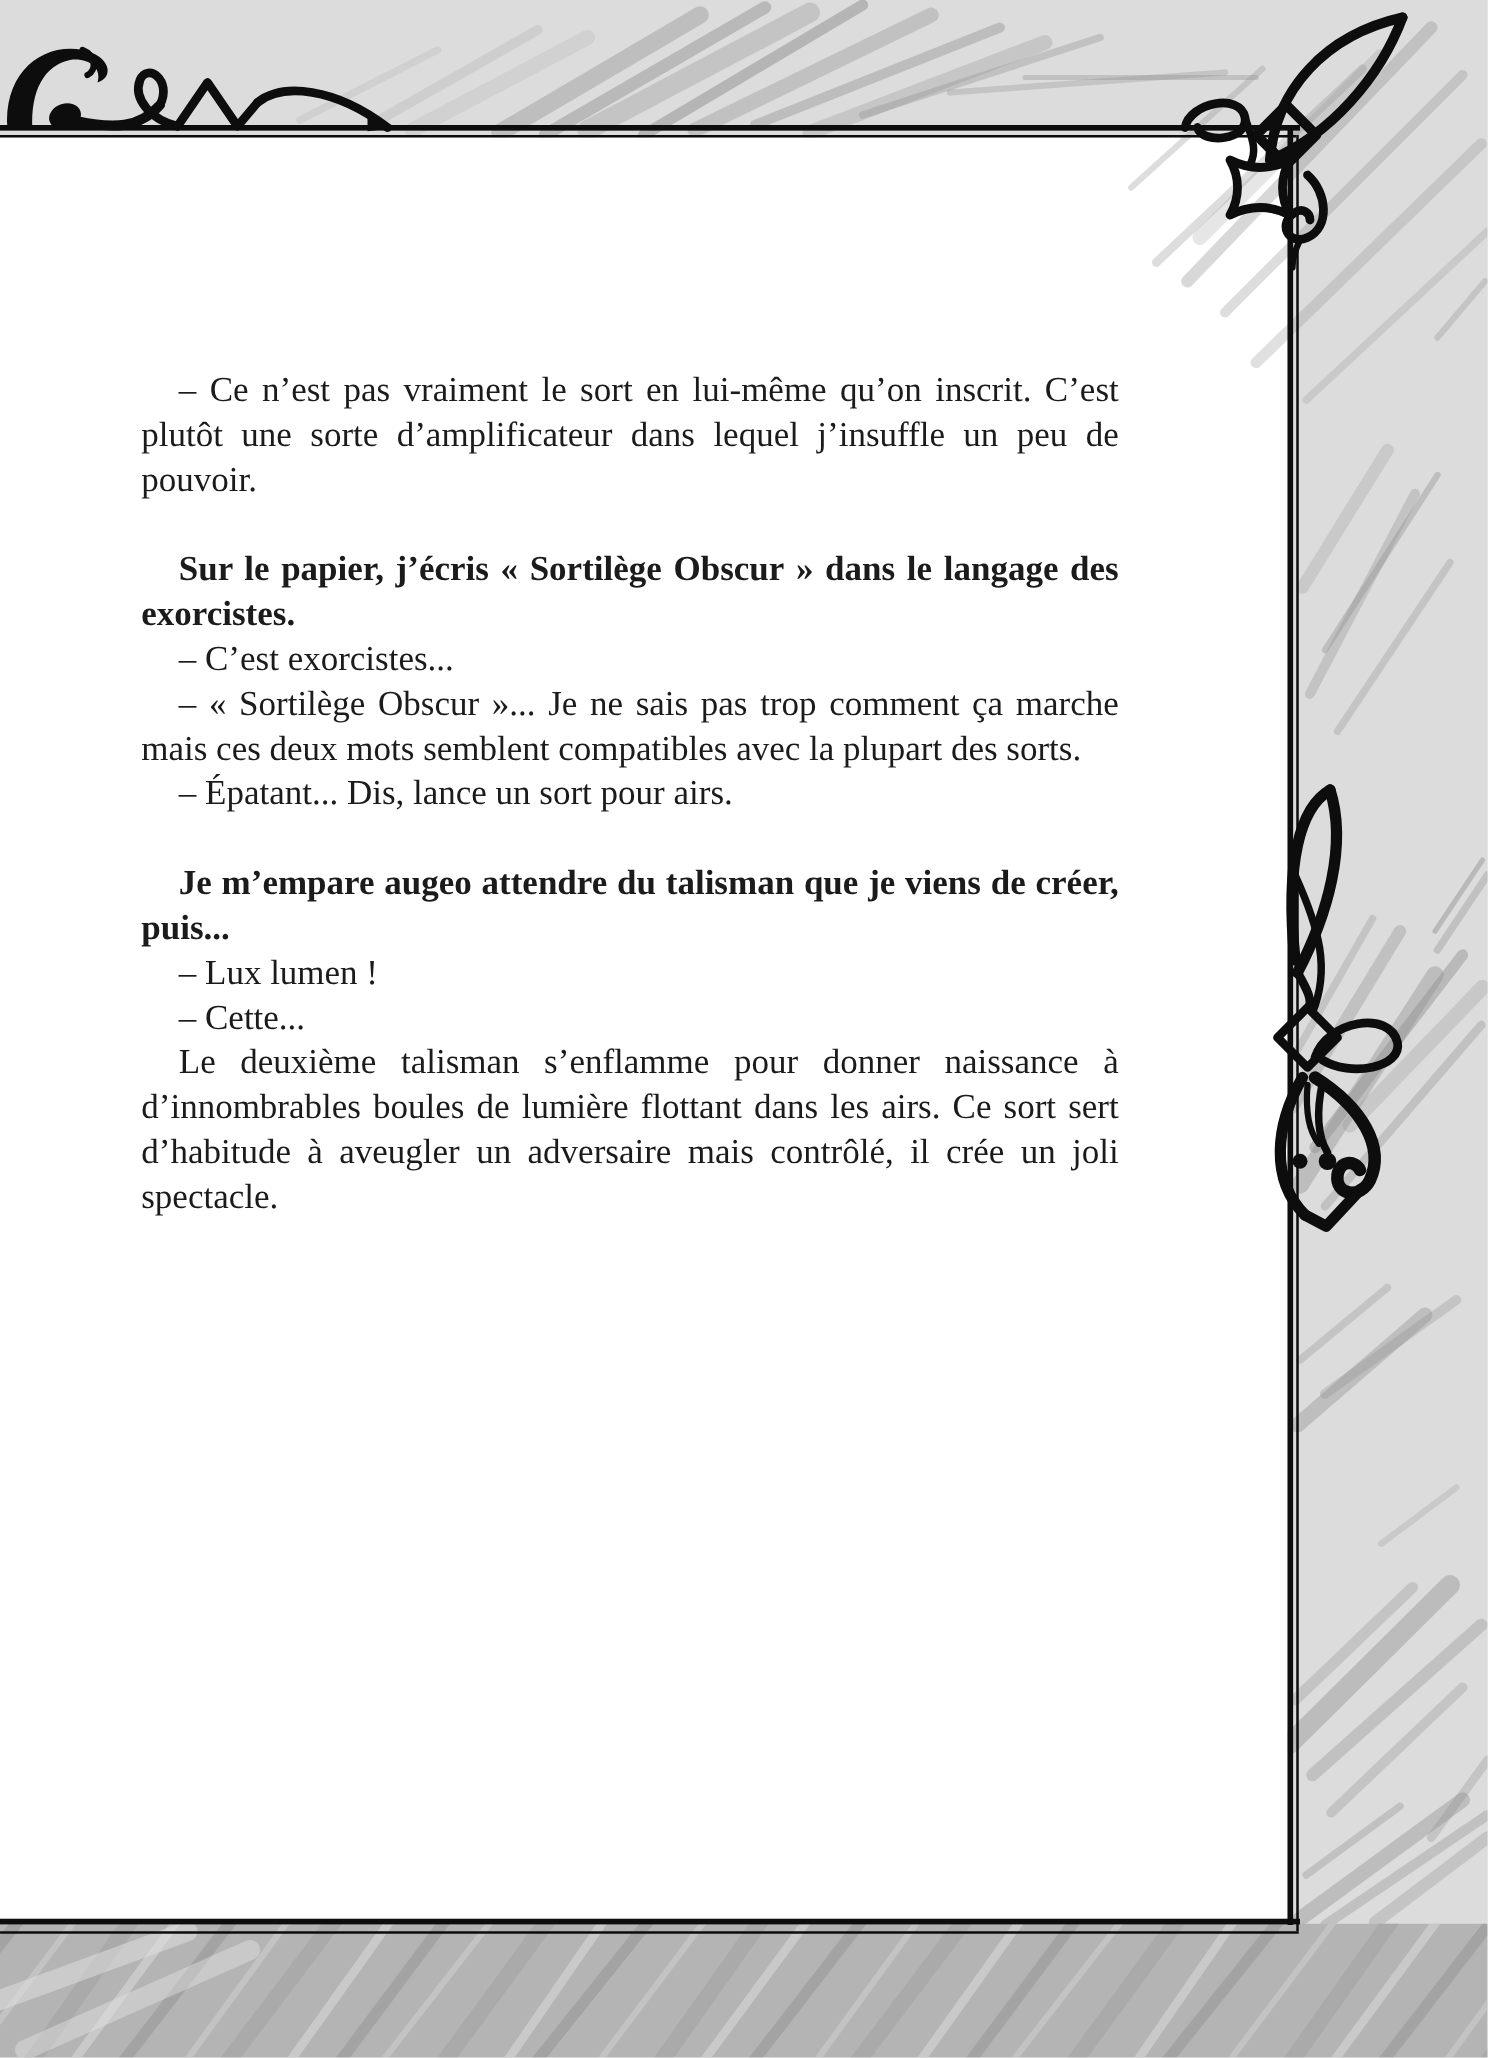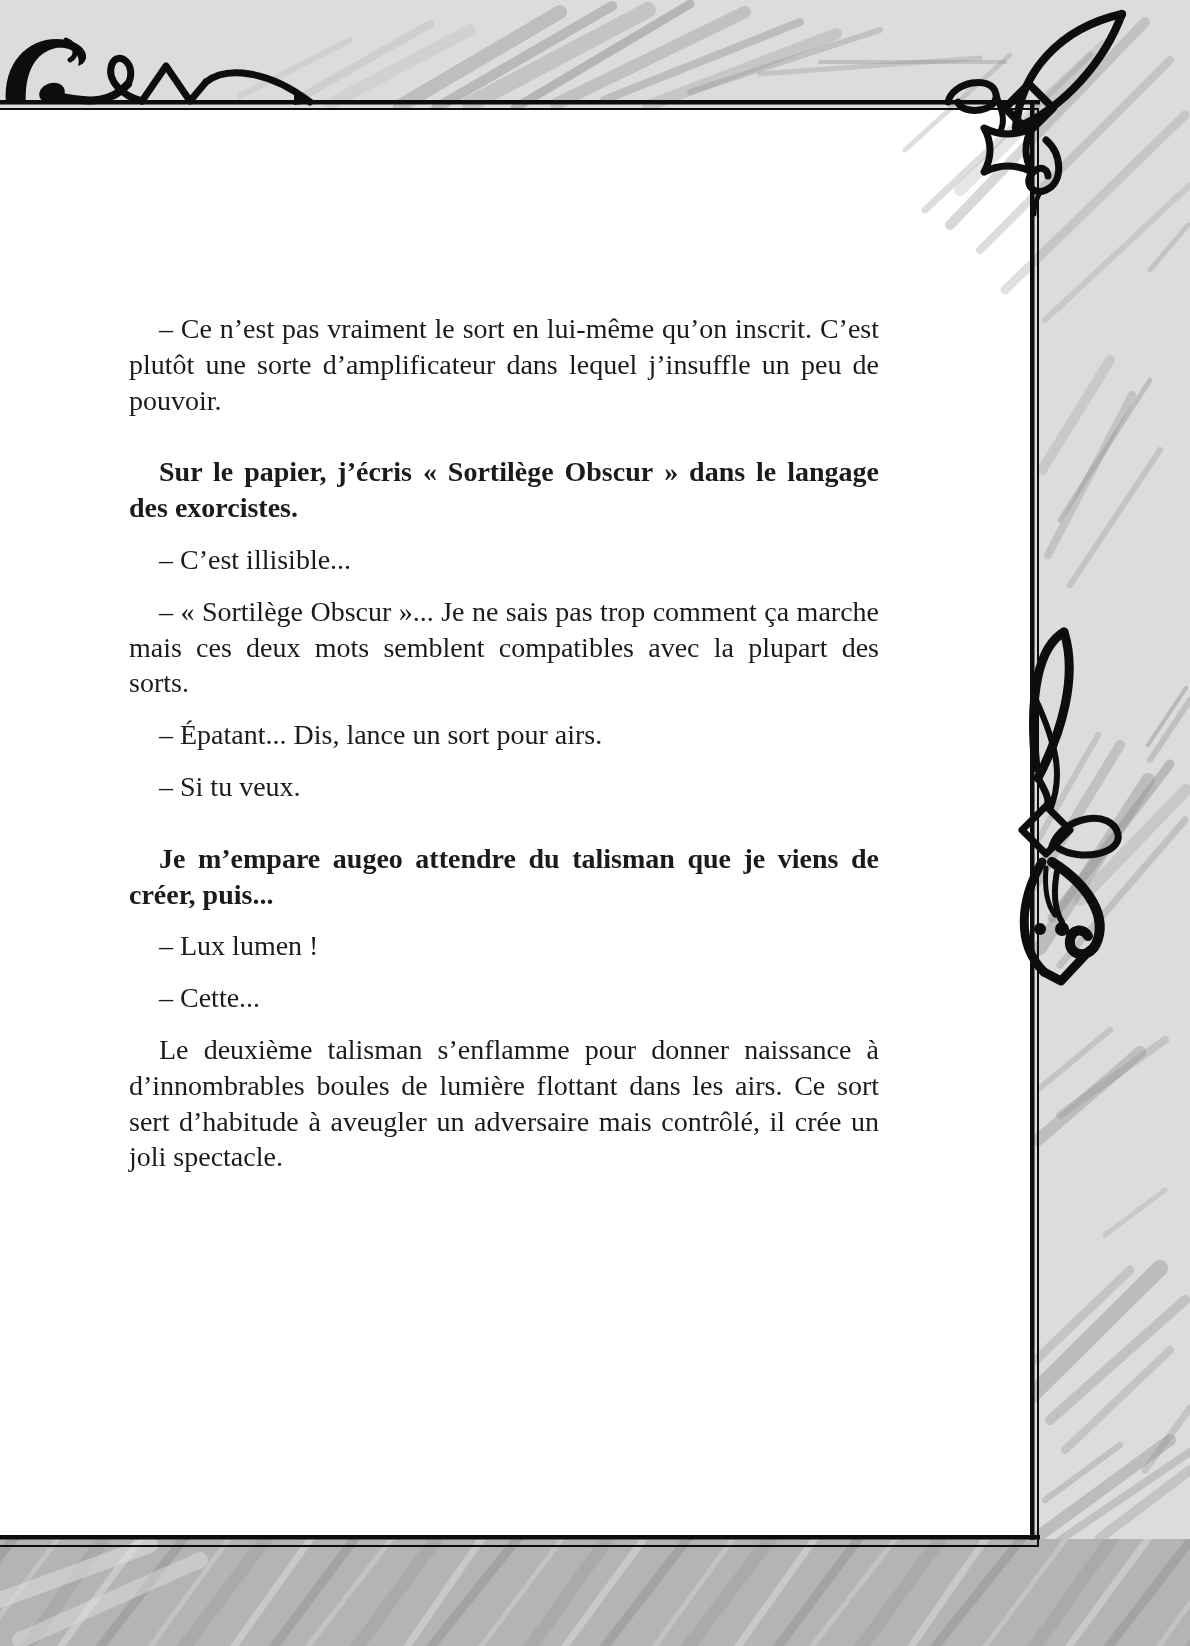--- a/index.html
+++ b/index.html
@@ -6,21 +6,21 @@
   body{background:#dcdcdc;font-family:"Liberation Serif","DejaVu Serif",serif;}
   .page{position:relative;width:1190px;height:1646px;overflow:hidden;background:#dcdcdc;}
   .bg-svg,.frame-svg{position:absolute;left:0;top:0;width:1190px;height:1646px;}
   .panel{position:absolute;left:0;top:110px;width:1030px;height:1425px;background:#ffffff;}
   .text-block{
     position:absolute;left:0;top:110px;width:1030px;box-sizing:border-box;
     padding:185px 135px 0 113px;
     font-size:28px;line-height:35.8px;color:#1b1b1b;
     text-align:justify;
   }
-  .text-block p{margin:16px;text-indent:30px;}
+  .text-block p{margin:0;text-indent:30px;}
   .text-block p.section-start{margin-top:36px;font-weight:bold;}
   svg .ink{stroke:#0d0d0d;fill:none;stroke-linecap:round;}
 </style>
 </head>
 <body>
 
 <div class="page">
 
   <svg class="bg-svg" viewBox="0 0 1190 1646">
     <defs>
@@ -171,23 +171,22 @@
       <path class="ink" d="M1058,866 C1052,894 1056,912 1062,922" stroke-width="6"></path>
       <circle cx="1062" cy="929" r="7" fill="#0d0d0d"></circle>
       <path class="ink" d="M1046,868 C1044,892 1048,906 1055,915" stroke-width="5"></path>
       <circle cx="1040" cy="929" r="6" fill="#0d0d0d"></circle>
     </g>
   </svg>
 
   <div class="text-block">
       <p class="para">– Ce n’est pas vraiment le sort en lui-même qu’on inscrit. C’est plutôt une sorte d’amplificateur dans lequel j’insuffle un peu de pouvoir.</p>
       <p class="para section-start">Sur le papier, j’écris «&nbsp;Sortilège Obscur&nbsp;» dans le langage des exorcistes.</p>
-      <p class="para">– C’est illisible...</p>
+      <p class="para">– C’est exorcistes...</p>
       <p class="para">– «&nbsp;Sortilège Obscur&nbsp;»... Je ne sais pas trop comment ça marche mais ces deux mots semblent compatibles avec la plupart des sorts.</p>
       <p class="para">– Épatant... Dis, lance un sort pour airs.</p>
-      <p class="para">– Si tu veux.</p>
       <p class="para section-start">Je m’empare augeo attendre du talisman que je viens de créer, puis...</p>
       <p class="para">– Lux lumen&nbsp;!</p>
       <p class="para">– Cette...</p>
       <p class="para">Le deuxième talisman s’enflamme pour donner naissance à d’innombrables boules de lumière flottant dans les airs. Ce sort sert d’habitude à aveugler un adversaire mais contrôlé, il crée un joli spectacle.</p>
     </div>
 
 </div>
 
 </body></html>

